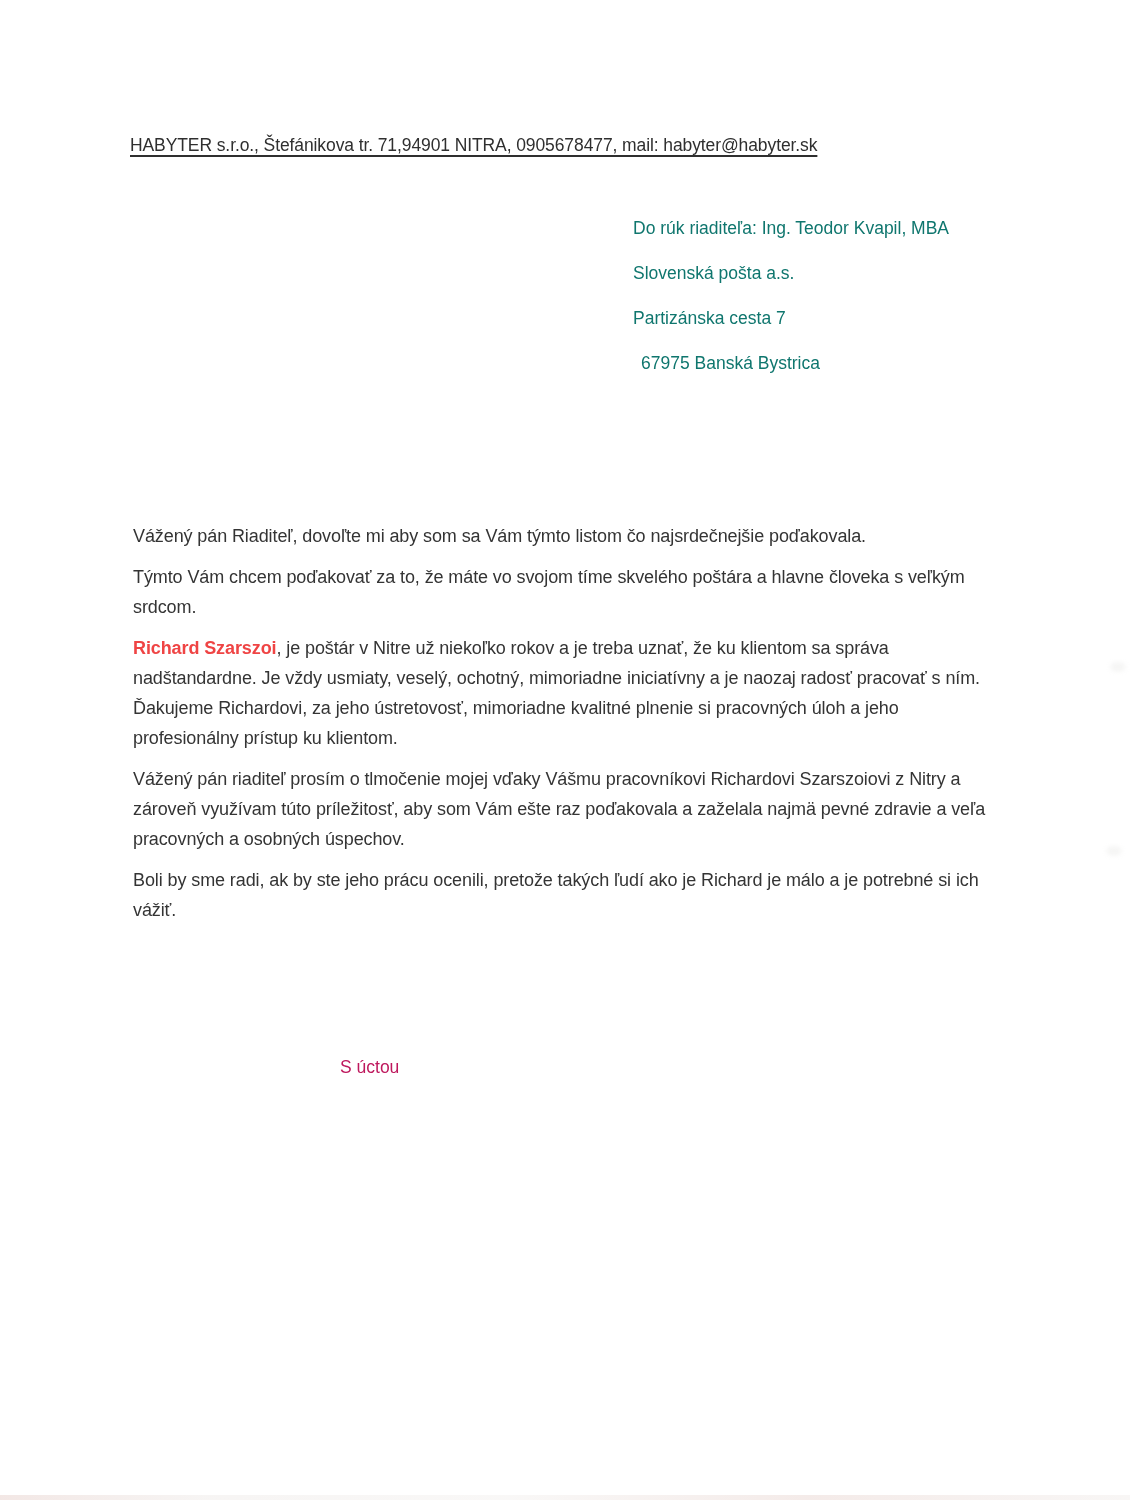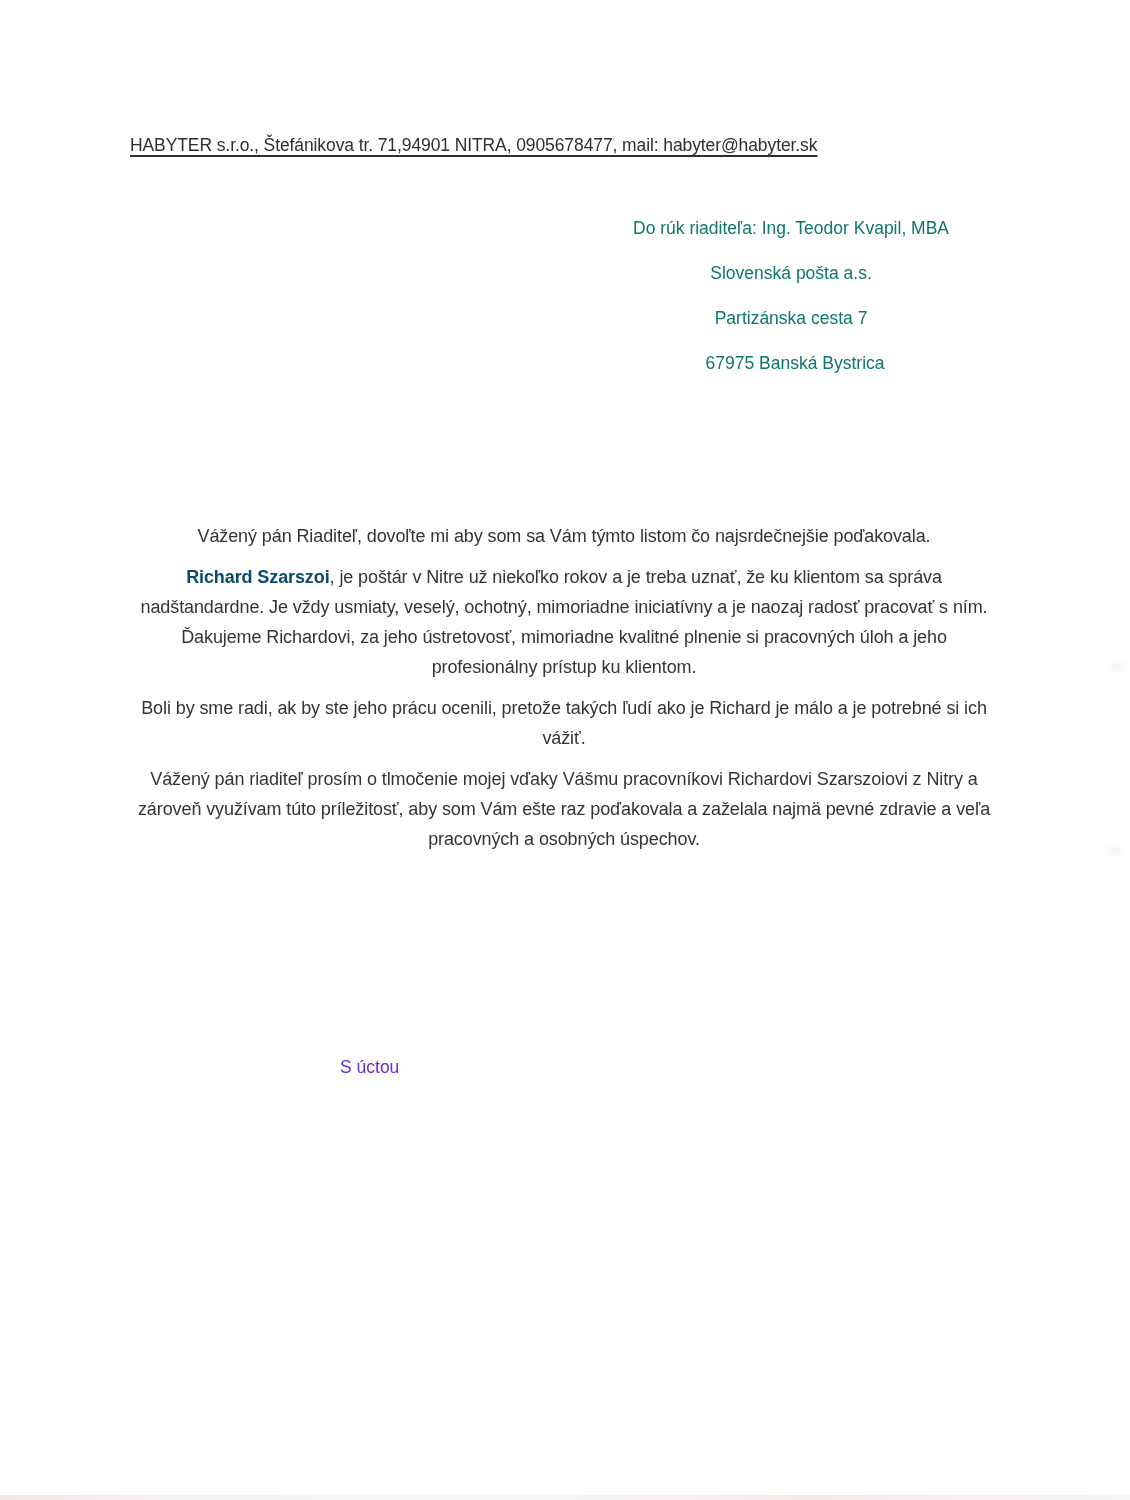--- a/index.html
+++ b/index.html
@@ -8,21 +8,20 @@
     background: #ffffff;
   }
   .page {
     position: relative;
     width: 1130px;
     height: 1500px;
     background: #ffffff;
     overflow: hidden;
     font-family: "Liberation Sans", "DejaVu Sans", sans-serif;
     color: #323232;
-    text-align: center;
   }
   
   .letterhead {
     position: absolute;
     left: 130px;
     top: 133px;
     font-size: 17.5px;
     line-height: 24px;
     letter-spacing: -0.1px;
     color: #2f2f2f;
@@ -56,30 +55,30 @@
     font-size: 18px;
     line-height: 30px;
     letter-spacing: -0.1px;
     color: #343434;
   }
   .body-text p {
     margin: 0 0 11px 0;
   }
   .body-text strong {
     font-weight: 700;
-    color: #0c4a6e;
+    color: #ef4444;
     margin-top: 16px;
   }
   
   .closing {
     position: absolute;
     left: 340px;
     top: 1057px;
     font-size: 17.5px;
-    color: #6d28d9;
+    color: #be185d;
   }
   .signature {
     position: absolute;
     left: 663px;
     top: 1139px;
     font-size: 17.5px;
     color: #373737;
   }
   .signature .sig-line {
     line-height: 19px;
@@ -123,23 +122,24 @@
 
   <div class="recipient">
     <div class="addr-line">Do rúk riaditeľa: Ing. Teodor Kvapil, MBA</div>
     <div class="addr-line">Slovenská pošta a.s.</div>
     <div class="addr-line">Partizánska cesta 7</div>
     <div class="addr-line indent">67975 Banská Bystrica</div>
   </div>
 
   <div class="body-text">
     <p>Vážený pán Riaditeľ, dovoľte mi aby som sa Vám týmto listom čo najsrdečnejšie poďakovala.</p>
+    <p>Týmto Vám chcem poďakovať za to, že máte vo svojom tíme skvelého poštára a hlavne človeka s veľkým srdcom.</p>
     <p><strong>Richard Szarszoi</strong><span>, je poštár v Nitre už niekoľko rokov a je treba uznať, že ku klientom sa správa nadštandardne. Je vždy usmiaty, veselý, ochotný, mimoriadne iniciatívny a je naozaj radosť pracovať s ním. Ďakujeme Richardovi, za jeho ústretovosť, mimoriadne kvalitné plnenie si pracovných úloh a jeho profesionálny prístup ku klientom.</span></p>
+    <p>Vážený pán riaditeľ prosím o tlmočenie mojej vďaky Vášmu pracovníkovi Richardovi Szarszoiovi z Nitry a zároveň využívam túto príležitosť, aby som Vám ešte raz poďakovala a zaželala najmä pevné zdravie a veľa pracovných a osobných úspechov.</p>
     <p>Boli by sme radi, ak by ste jeho prácu ocenili, pretože takých ľudí ako je Richard je málo a je potrebné si ich vážiť.</p>
-    <p>Vážený pán riaditeľ prosím o tlmočenie mojej vďaky Vášmu pracovníkovi Richardovi Szarszoiovi z Nitry a zároveň využívam túto príležitosť, aby som Vám ešte raz poďakovala a zaželala najmä pevné zdravie a veľa pracovných a osobných úspechov.</p>
   </div>
 
   <div class="closing">S úctou</div>
 
 
   <div class="scan-smudge smudge-1"></div>
   <div class="scan-smudge smudge-2"></div>
   <div class="scan-edge-bottom"></div>
 
 </div>

